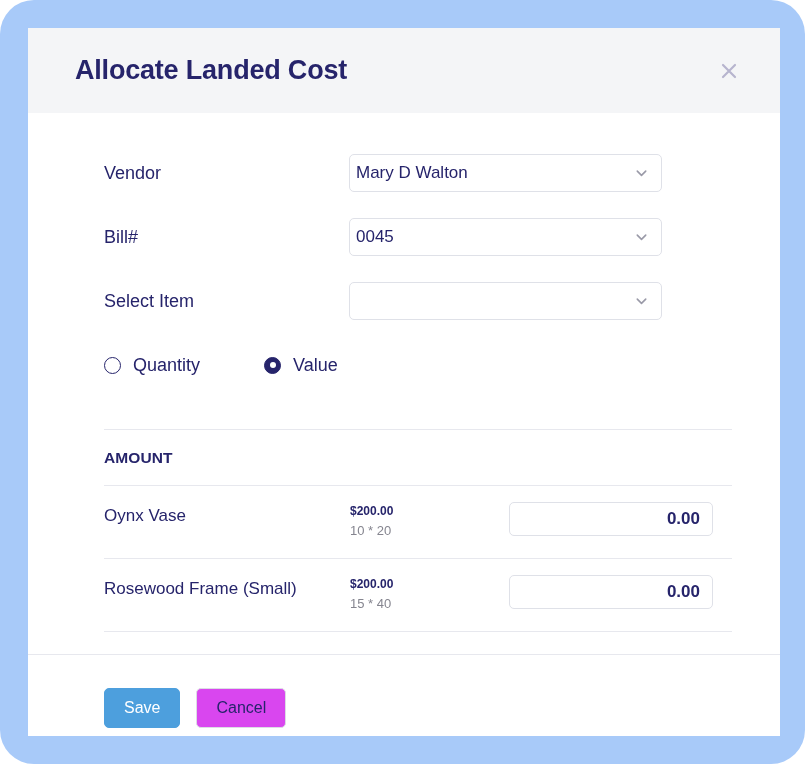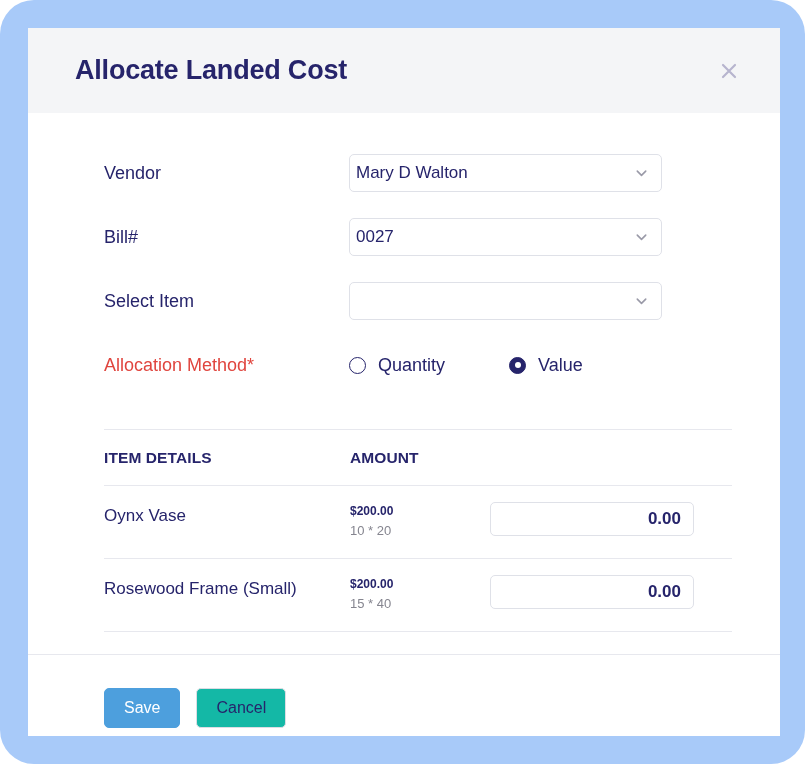--- a/index.html
+++ b/index.html
@@ -217,21 +217,21 @@
   }
   .amount-sub {
     font-size: 13px;
     color: #85858f;
     display: block;
     margin-top: 5px;
   }
   .cell-charge {
     flex: 1 1 auto;
     display: flex;
-    justify-content: flex-start;
+    justify-content: center;
   }
   .charge-input {
     width: 204px;
     height: 34px;
     border: 1px solid #dfe1e8;
     border-radius: 5px;
     background: #ffffff;
     font-family: "Liberation Sans", sans-serif;
     font-size: 17px;
     font-weight: bold;
@@ -257,21 +257,21 @@
     padding: 0 19px;
     cursor: pointer;
     border: 1px solid transparent;
   }
   .btn-save {
     background: #4d9fdd;
     color: #ffffff;
     border-color: #4d9fdd;
   }
   .btn-cancel {
-    background: #14b8a6;
+    background: #d946ef;
     color: #26246b;
     border-color: #dcdde4;
     margin-left: 16px;
   }
 </style>
 </head>
 <body>
 
 <div class="frame"></div>
 
@@ -296,21 +296,21 @@
           <svg width="15" height="15" viewBox="0 0 16 16" fill="none" aria-hidden="true">
             <path d="M3.5 6 L8 10.5 L12.5 6" stroke="currentColor" stroke-width="1.7" stroke-linecap="round" stroke-linejoin="round"></path>
           </svg>
         </span>
       </div>
     </div>
 
     <div class="form-row">
       <div class="form-label">Bill#</div>
       <div class="select-box">
-        <span class="select-value">0027</span>
+        <span class="select-value">0045</span>
         <span class="select-chevron">
           <svg width="15" height="15" viewBox="0 0 16 16" fill="none" aria-hidden="true">
             <path d="M3.5 6 L8 10.5 L12.5 6" stroke="currentColor" stroke-width="1.7" stroke-linecap="round" stroke-linejoin="round"></path>
           </svg>
         </span>
       </div>
     </div>
 
     <div class="form-row">
       <div class="form-label">Select Item</div>
@@ -318,37 +318,35 @@
         <span class="select-value"></span>
         <span class="select-chevron">
           <svg width="15" height="15" viewBox="0 0 16 16" fill="none" aria-hidden="true">
             <path d="M3.5 6 L8 10.5 L12.5 6" stroke="currentColor" stroke-width="1.7" stroke-linecap="round" stroke-linejoin="round"></path>
           </svg>
         </span>
       </div>
     </div>
 
     <div class="form-row">
-      <div class="form-label required">Allocation  Method*</div>
       <div class="radio-group">
         <div class="radio-item">
           <span class="radio-mark"></span>
           <span class="radio-label">Quantity</span>
         </div>
         <div class="radio-item">
           <span class="radio-mark checked"></span>
           <span class="radio-label">Value</span>
         </div>
       </div>
     </div>
 
     <div class="items-table">
 
       <div class="table-head">
-        <div class="th col-item">ITEM DETAILS</div>
         <div class="th col-amount">AMOUNT</div>
       </div>
 
       <div class="table-row">
         <div class="cell-item">Oynx Vase</div>
         <div class="cell-amount">
           <span class="amount-value">$200.00</span>
           <span class="amount-sub">10 * 20</span>
         </div>
         <div class="cell-charge">

